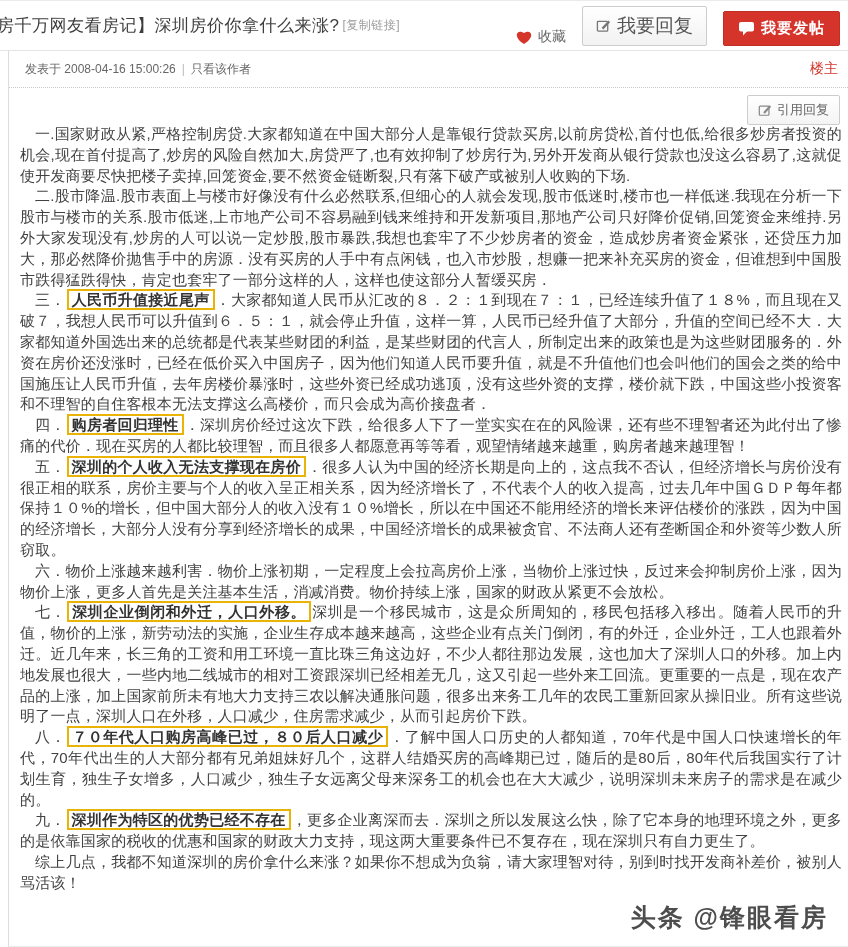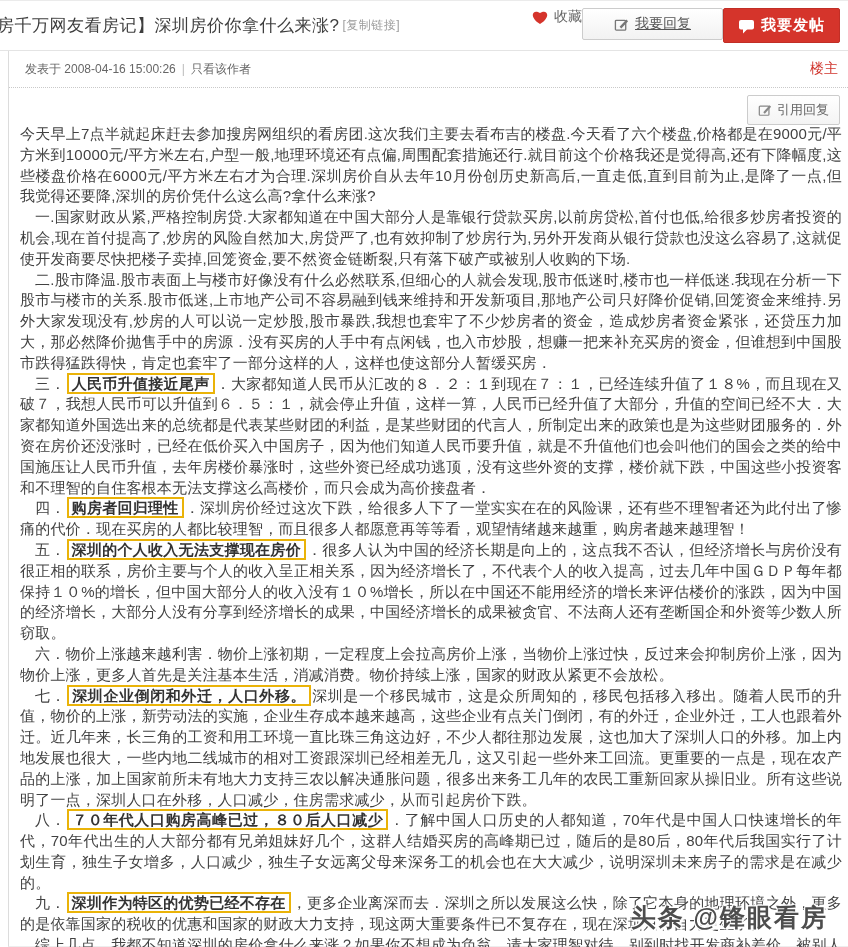--- a/index.html
+++ b/index.html
@@ -14,27 +14,26 @@
   .thread-header{
     height:50px;display:flex;align-items:center;
     padding:0 8px 0 0;border-bottom:1px solid #e4e4e4;box-sizing:border-box;
     background:#fff;
   }
   .thread-title{
     font-size:17px;font-weight:400;color:#3e3e3e;margin:0 0 0 -3px;
     white-space:nowrap;overflow:hidden;letter-spacing:0.5px;
   }
   .copy-link{font-size:12px;color:#9c9c9c;margin-left:3px;vertical-align:2px;cursor:pointer;}
-  .header-actions{margin-left:auto;display:flex;align-items:flex-start;gap:0;flex-shrink:0;}
+  .header-actions{margin-left:auto;display:flex;align-items:flex-end;gap:16px;flex-shrink:0;}
   .fav{display:flex;align-items:center;gap:5px;color:#666;font-size:14px;cursor:pointer;}
   .btn{display:flex;align-items:center;gap:6px;border-radius:2px;cursor:pointer;box-sizing:border-box;}
   .btn-white{
-    padding:6px 31px;border:1px solid #ccc;color:#555;font-size:14px;
+    padding:6px 13px;border:1px solid #ccc;color:#555;font-size:19px;
     background:linear-gradient(#ffffff,#f2f2f2);
-    text-decoration:underline;
   }
   .btn-red{
     padding:7px 14px;border:1px solid #c12e26;color:#fff;font-size:15px;font-weight:bold;
     background:#d5342b;letter-spacing:1px;
   }
 
   
   .post-wrap{
     position:relative;margin-left:8px;height:896px;box-sizing:border-box;
     border-left:1px solid #dcdcdc;border-bottom:1px solid #ededed;background:#fff;
@@ -126,21 +125,20 @@
       <span>
         <svg class="icon-svg" width="14" height="14" viewBox="0 0 16 16">
           <rect x="1.5" y="3.5" width="11" height="10.5" rx="1" fill="none" stroke="#888" stroke-width="1.4"></rect>
           <path d="M6 10.5 L13.2 2.6 L15 4.4 L7.8 12.2 Z" fill="#888"></path>
         </svg>
       </span>
       <span>引用回复</span>
     </span>
 
     <div class="post-content">
-        <p><span>今天早上7点半就起床赶去参加搜房网组织的看房团.这次我们主要去看布吉的楼盘.今天看了六个楼盘,价格都是在9000元/平方米到10000元/平方米左右,户型一般,地理环境还有点偏,周围配套措施还行.就目前这个价格我还是觉得高,还有下降幅度,这些楼盘价格在6000元/平方米左右才为合理.深圳房价自从去年10月份创历史新高后,一直走低,直到目前为止,是降了一点,但我觉得还要降,深圳的房价凭什么这么高?拿什么来涨?</span></p>
         <p class="indent"><span>一.国家财政从紧,严格控制房贷.大家都知道在中国大部分人是靠银行贷款买房,以前房贷松,首付也低,给很多炒房者投资的机会,现在首付提高了,炒房的风险自然加大,房贷严了,也有效抑制了炒房行为,另外开发商从银行贷款也没这么容易了,这就促使开发商要尽快把楼子卖掉,回笼资金,要不然资金链断裂,只有落下破产或被别人收购的下场.</span></p>
         <p class="indent"><span>二.股市降温.股市表面上与楼市好像没有什么必然联系,但细心的人就会发现,股市低迷时,楼市也一样低迷.我现在分析一下股市与楼市的关系.股市低迷,上市地产公司不容易融到钱来维持和开发新项目,那地产公司只好降价促销,回笼资金来维持.另外大家发现没有,炒房的人可以说一定炒股,股市暴跌,我想也套牢了不少炒房者的资金，造成炒房者资金紧张，还贷压力加大，那必然降价抛售手中的房源．没有买房的人手中有点闲钱，也入市炒股，想赚一把来补充买房的资金，但谁想到中国股市跌得猛跌得快，肯定也套牢了一部分这样的人，这样也使这部分人暂缓买房．</span></p>
         <p class="indent"><span>三．</span><span class="red-box">人民币升值接近尾声</span><span>．大家都知道人民币从汇改的８．２：１到现在７：１，已经连续升值了１８%，而且现在又破７，我想人民币可以升值到６．５：１，就会停止升值，这样一算，人民币已经升值了大部分，升值的空间已经不大．大家都知道外国选出来的总统都是代表某些财团的利益，是某些财团的代言人，所制定出来的政策也是为这些财团服务的．外资在房价还没涨时，已经在低价买入中国房子，因为他们知道人民币要升值，就是不升值他们也会叫他们的国会之类的给中国施压让人民币升值，去年房楼价暴涨时，这些外资已经成功逃顶，没有这些外资的支撑，楼价就下跌，中国这些小投资客和不理智的自住客根本无法支撑这么高楼价，而只会成为高价接盘者．</span></p>
         <p class="indent"><span>四．</span><span class="red-box">购房者回归理性</span><span>．深圳房价经过这次下跌，给很多人下了一堂实实在在的风险课，还有些不理智者还为此付出了惨痛的代价．现在买房的人都比较理智，而且很多人都愿意再等等看，观望情绪越来越重，购房者越来越理智！</span></p>
         <p class="indent"><span>五．</span><span class="red-box">深圳的个人收入无法支撑现在房价</span><span>．很多人认为中国的经济长期是向上的，这点我不否认，但经济增长与房价没有很正相的联系，房价主要与个人的收入呈正相关系，因为经济增长了，不代表个人的收入提高，过去几年中国ＧＤＰ每年都保持１０%的增长，但中国大部分人的收入没有１０%增长，所以在中国还不能用经济的增长来评估楼价的涨跌，因为中国的经济增长，大部分人没有分享到经济增长的成果，中国经济增长的成果被贪官、不法商人还有垄断国企和外资等少数人所窃取。</span></p>
         <p class="indent"><span>六．物价上涨越来越利害．物价上涨初期，一定程度上会拉高房价上涨，当物价上涨过快，反过来会抑制房价上涨，因为物价上涨，更多人首先是关注基本生活，消减消费。物价持续上涨，国家的财政从紧更不会放松。</span></p>
         <p class="indent"><span>七．</span><span class="red-box">深圳企业倒闭和外迁，人口外移。</span><span>深圳是一个移民城市，这是众所周知的，移民包括移入移出。随着人民币的升值，物价的上涨，新劳动法的实施，企业生存成本越来越高，这些企业有点关门倒闭，有的外迁，企业外迁，工人也跟着外迁。近几年来，长三角的工资和用工环境一直比珠三角这边好，不少人都往那边发展，这也加大了深圳人口的外移。加上内地发展也很大，一些内地二线城市的相对工资跟深圳已经相差无几，这又引起一些外来工回流。更重要的一点是，现在农产品的上涨，加上国家前所未有地大力支持三农以解决通胀问题，很多出来务工几年的农民工重新回家从操旧业。所有这些说明了一点，深圳人口在外移，人口减少，住房需求减少，从而引起房价下跌。</span></p>
         <p class="indent"><span>八．</span><span class="red-box">７０年代人口购房高峰已过，８０后人口减少</span><span>．了解中国人口历史的人都知道，70年代是中国人口快速增长的年代，70年代出生的人大部分都有兄弟姐妹好几个，这群人结婚买房的高峰期已过，随后的是80后，80年代后我国实行了计划生育，独生子女增多，人口减少，独生子女远离父母来深务工的机会也在大大减少，说明深圳未来房子的需求是在减少的。</span></p>
         <p class="indent"><span>九．</span><span class="red-box">深圳作为特区的优势已经不存在</span><span>，更多企业离深而去．深圳之所以发展这么快，除了它本身的地理环境之外，更多的是依靠国家的税收的优惠和国家的财政大力支持，现这两大重要条件已不复存在，现在深圳只有自力更生了。</span></p>
         <p class="indent"><span>综上几点，我都不知道深圳的房价拿什么来涨？如果你不想成为负翁，请大家理智对待，别到时找开发商补差价，被别人骂活该！</span></p>

